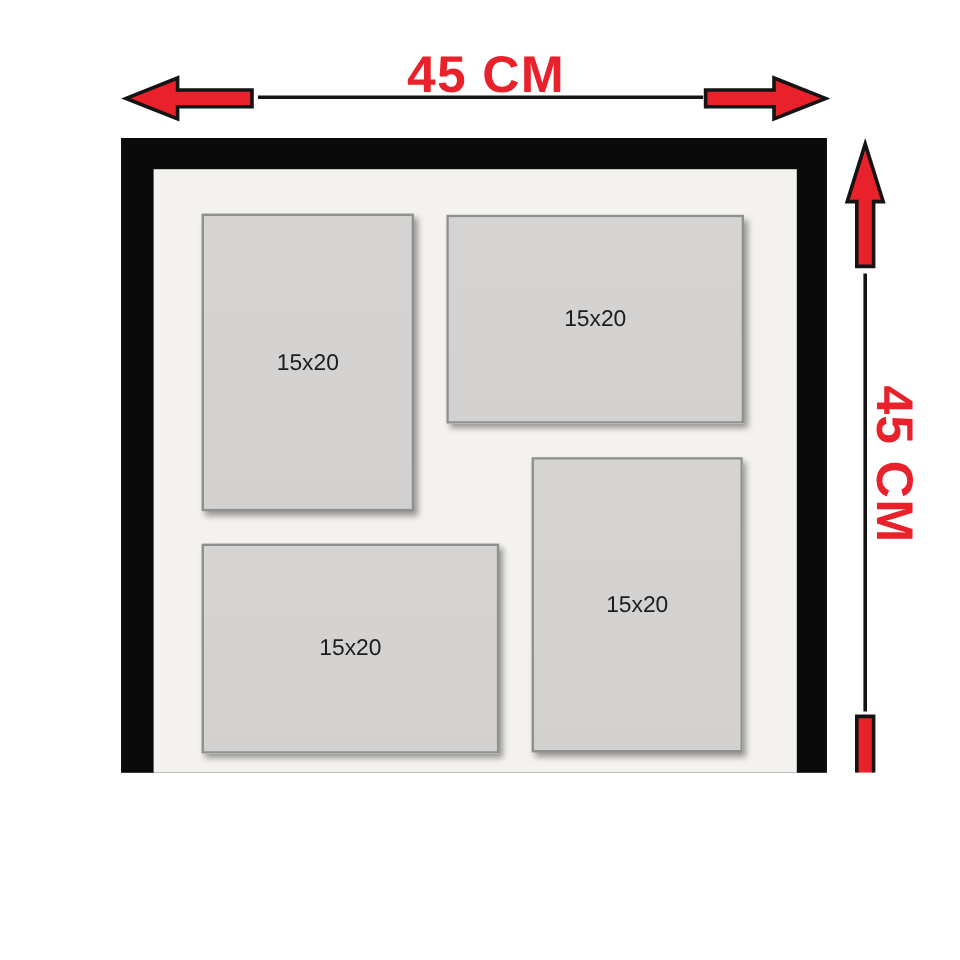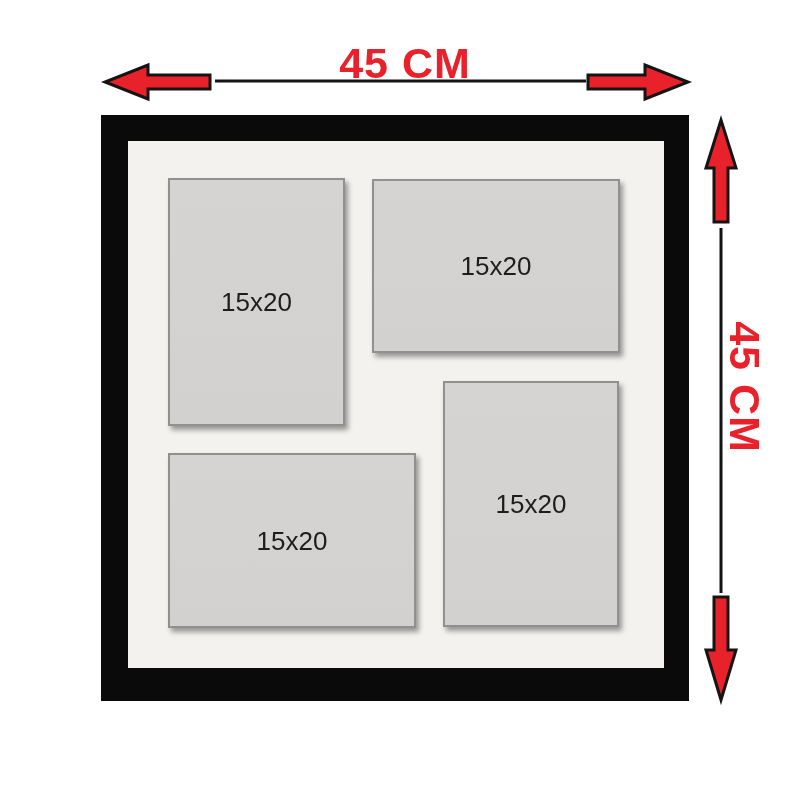--- a/index.html
+++ b/index.html
@@ -4,21 +4,21 @@
 <style>
   html, body {
     margin: 0;
     padding: 0;
     background: #ffffff;
     font-family: "Liberation Sans", sans-serif;
   }
   .canvas {
     position: relative;
     width: 800px;
-    height: 800px;
+    height: 644px;
     background: #ffffff;
     overflow: hidden;
   }
   .overlay {
     position: absolute;
     left: 0;
     top: 0;
     width: 800px;
     height: 800px;
     pointer-events: none;
@@ -74,21 +74,21 @@
     display: flex;
     align-items: center;
     justify-content: center;
   }
   .opening-1 { left: 40px;  top: 37px;  width: 177px; height: 248px; }
   .opening-2 { left: 244px; top: 38px;  width: 248px; height: 174px; }
   .opening-3 { left: 40px;  top: 312px; width: 248px; height: 175px; }
   .opening-4 { left: 315px; top: 240px; width: 176px; height: 246px; }
   .opening-label {
     color: #1d1d1d;
-    font-size: 26px;
+    font-size: 19px;
     line-height: 1;
     text-align: center;
   }
 </style>
 </head>
 <body>
 
 <div class="canvas">
 
   <svg class="overlay" viewBox="0 0 800 800" xmlns="http://www.w3.org/2000/svg">

